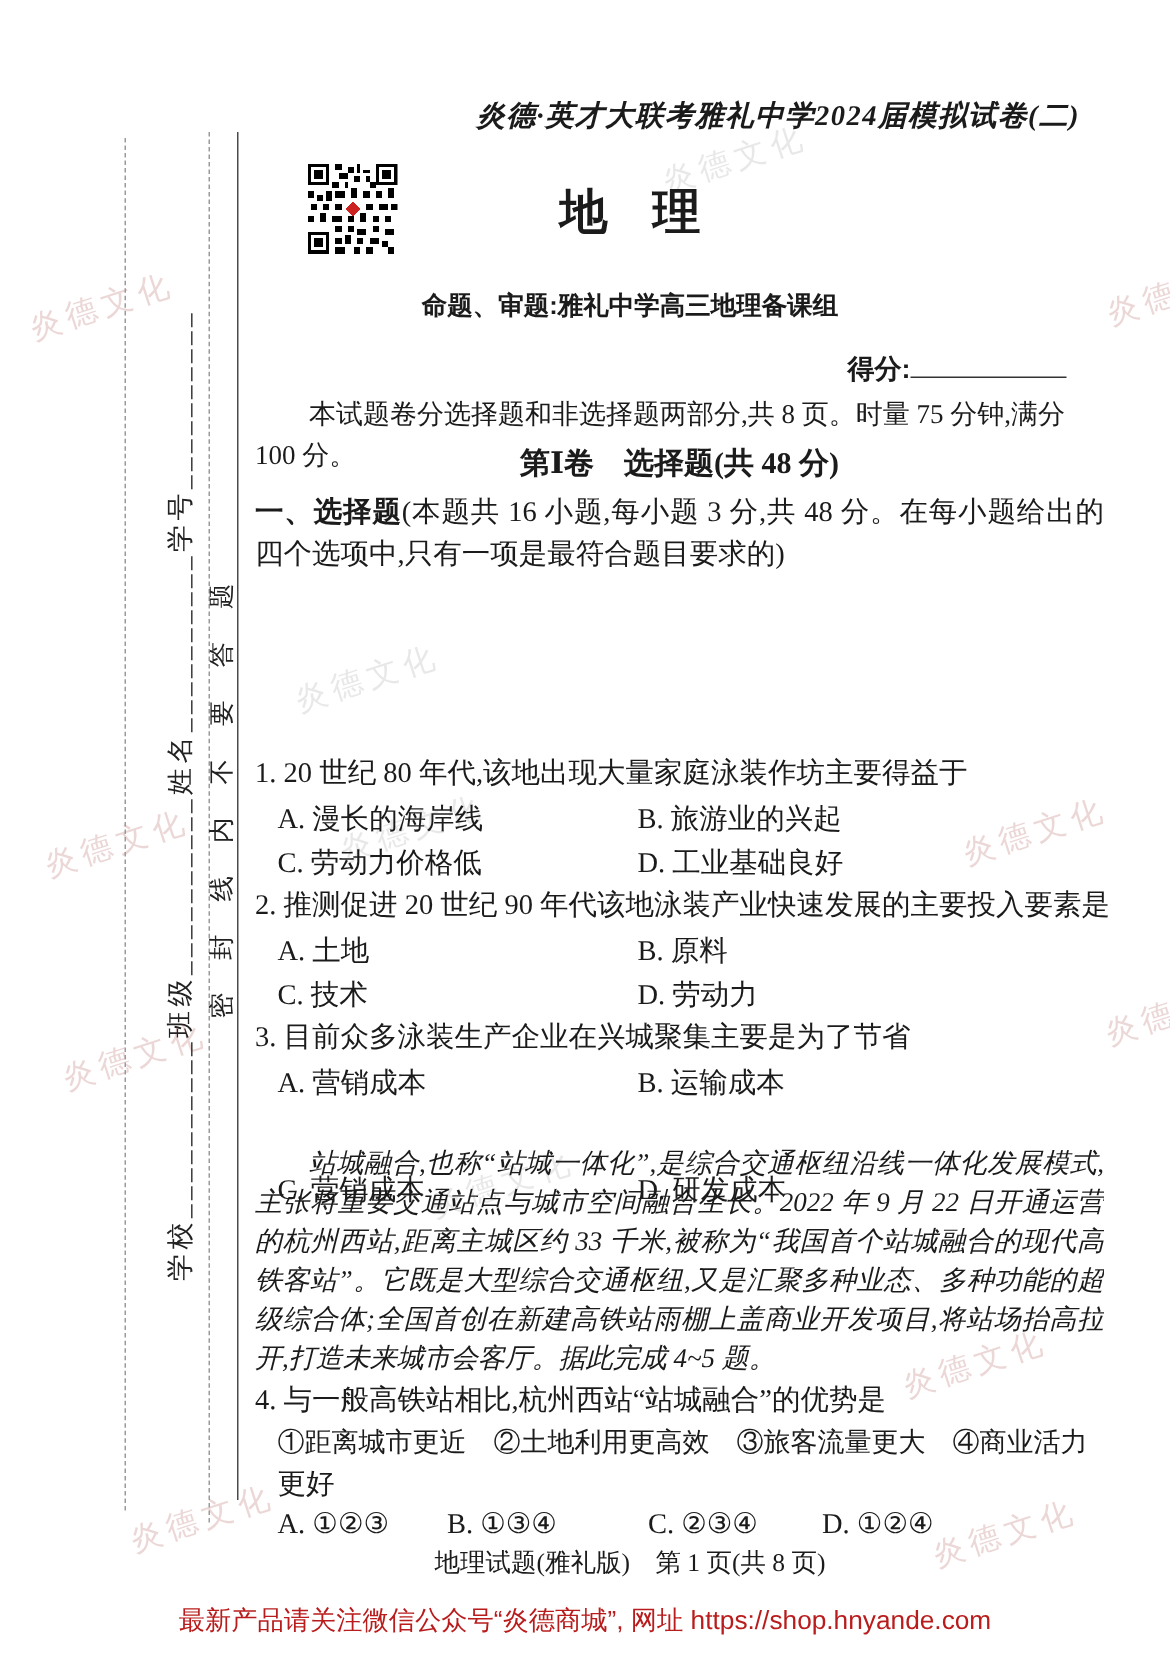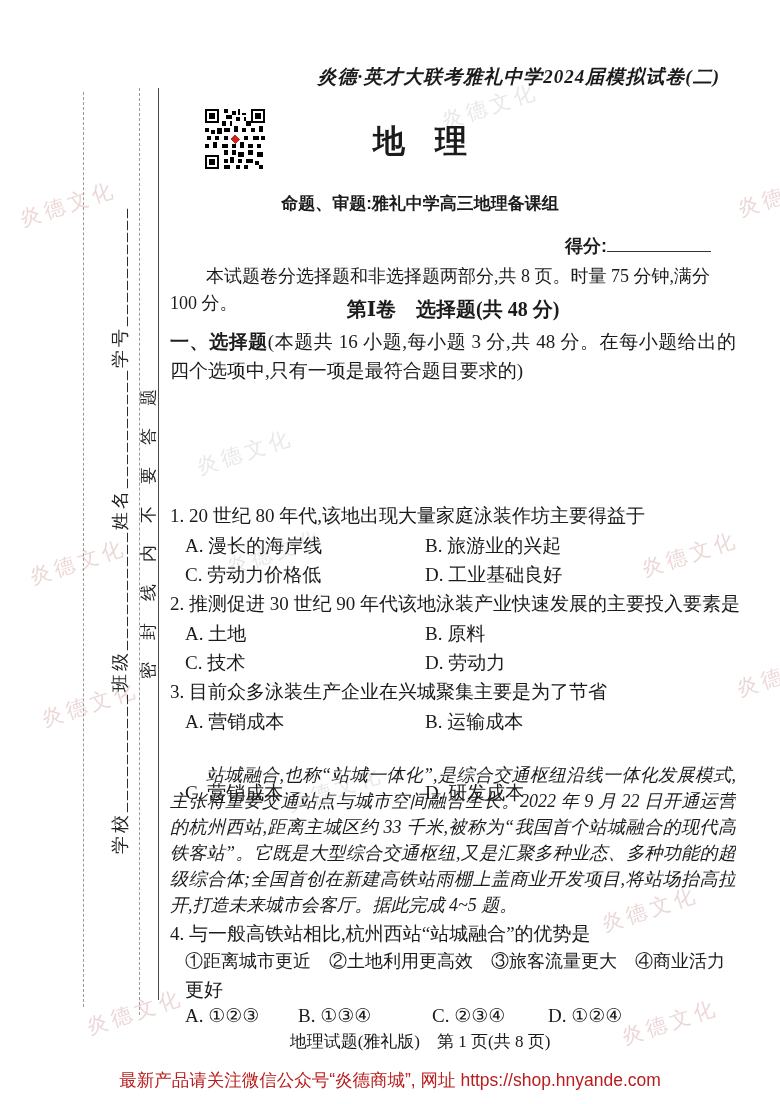--- a/index.html
+++ b/index.html
@@ -138,21 +138,21 @@
   <div class="block stem q1s">1. 20 世纪 80 年代,该地出现大量家庭泳装作坊主要得益于</div>
   <div class="optrow r1a">
     <span class="oa">A. 漫长的海岸线</span>
     <span class="ob">B. 旅游业的兴起</span>
   </div>
   <div class="optrow r1b">
     <span class="oa">C. 劳动力价格低</span>
     <span class="ob">D. 工业基础良好</span>
   </div>
 
-  <div class="block stem q2s">2. 推测促进 30 世纪 90 年代该地泳装产业快速发展的主要投入要素是</div>
+  <div class="block stem q2s">2. 推测促进 20 世纪 90 年代该地泳装产业快速发展的主要投入要素是</div>
   <div class="optrow r2a">
     <span class="oa">A. 土地</span>
     <span class="ob">B. 原料</span>
   </div>
   <div class="optrow r2b">
     <span class="oa">C. 技术</span>
     <span class="ob">D. 劳动力</span>
   </div>
 
   <div class="block stem q3s">3. 目前众多泳装生产企业在兴城聚集主要是为了节省</div>

